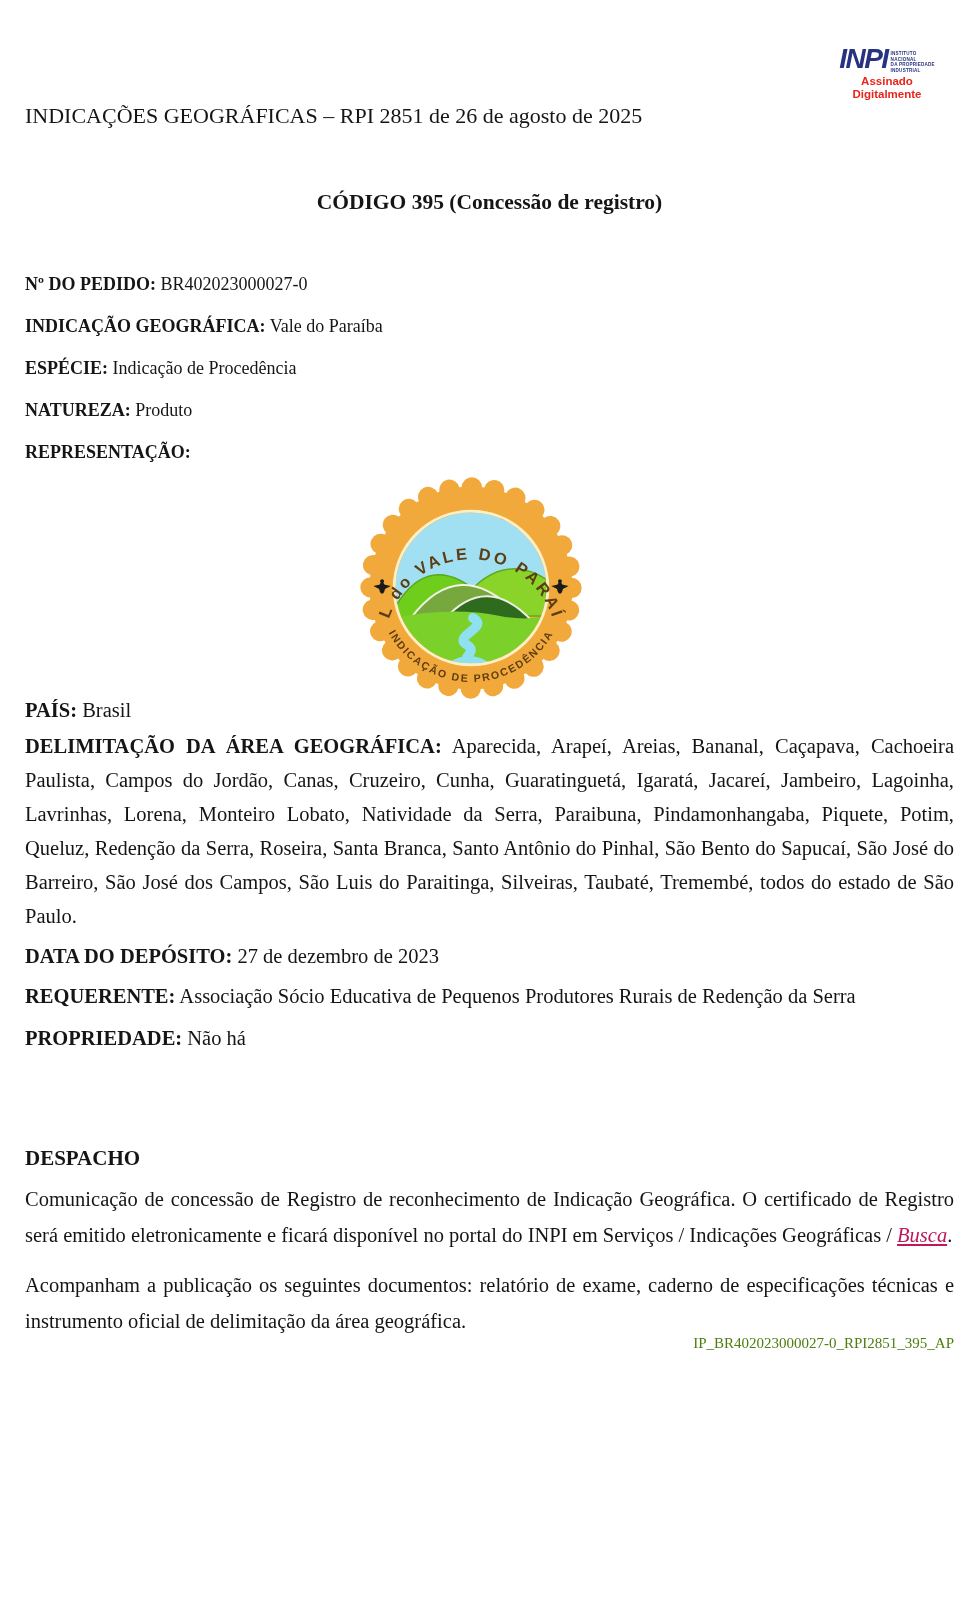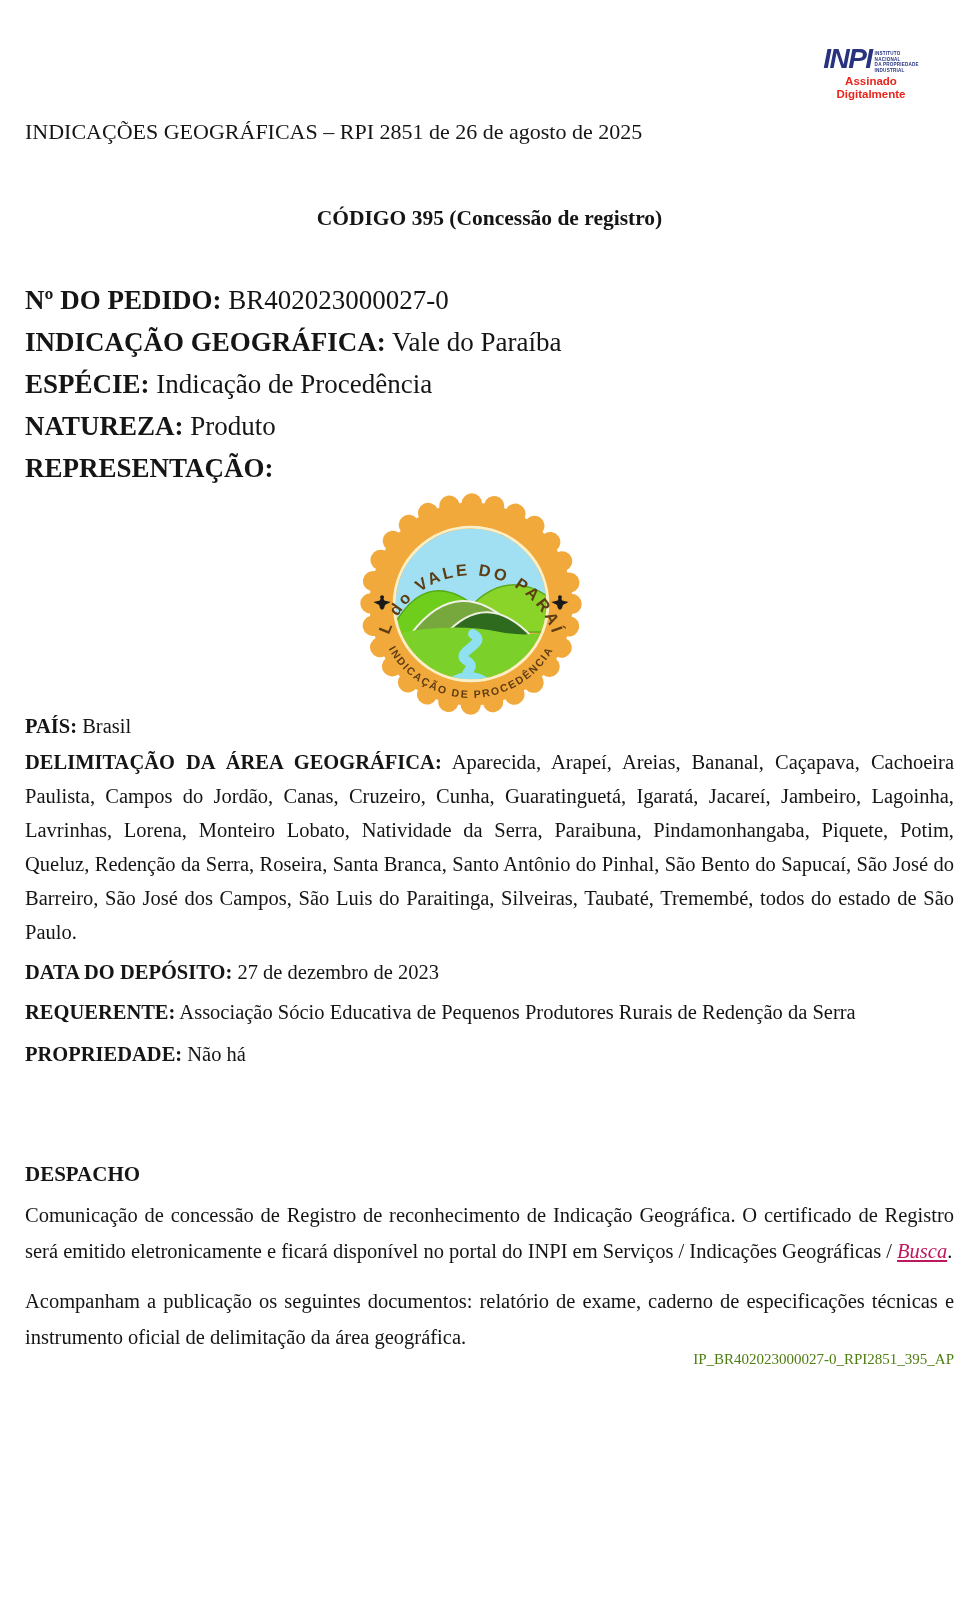--- a/index.html
+++ b/index.html
@@ -4,24 +4,24 @@
 <style>
   * { margin:0; padding:0; box-sizing:border-box; }
   html, body { background:#ffffff; }
   body {
     width:979px; height:1600px;
     font-family:"Liberation Serif", serif;
     color:#151515;
     position:relative;
     overflow:hidden;
   }
-  .page { padding:16px 25px; }
+  .page { padding:0 25px; }
 
   
-  .inpi-logo { position:absolute; top:46px; right:44px; width:128px; text-align:center; }
+  .inpi-logo { position:absolute; top:46px; right:28px; width:128px; text-align:center; }
   .inpi-row { display:flex; align-items:flex-start; justify-content:center; gap:3px; }
   .inpi-word {
     font-family:"Liberation Sans", sans-serif;
     font-weight:bold; font-style:italic;
     font-size:28px; line-height:26px;
     color:#283380; letter-spacing:-1.5px;
   }
   .inpi-small {
     text-align:left;
     font-family:"Liberation Sans", sans-serif;
@@ -34,21 +34,21 @@
     font-family:"Liberation Sans", sans-serif;
     font-weight:bold; font-size:11.5px; line-height:13px;
     color:#E8251B; margin-top:2px;
   }
 
   .doc-title { padding-top:103px; font-size:22px; font-weight:normal; }
 
   .codigo { margin-top:60px; text-align:center; font-weight:bold; font-size:21.5px; line-height:26px; }
 
   .fields { margin-top:56px; }
-  .field { font-size:27px; line-height:26px; margin-bottom:16px; }
+  .field { font-size:18px; line-height:26px; margin-bottom:16px; }
   .field b, .label-b { font-weight:bold; }
 
   .badge-wrap { margin-top:-10px; height:232px; text-align:center; }
   .badge-wrap svg { width:232px; height:232px; position:relative; left:-19px; }
   .seal-top-text {
     font-family:"Liberation Sans", sans-serif; font-weight:bold;
     font-size:17px; letter-spacing:3px; fill:#5E3D13;
   }
   .seal-bottom-text {
     font-family:"Liberation Sans", sans-serif; font-weight:bold;

